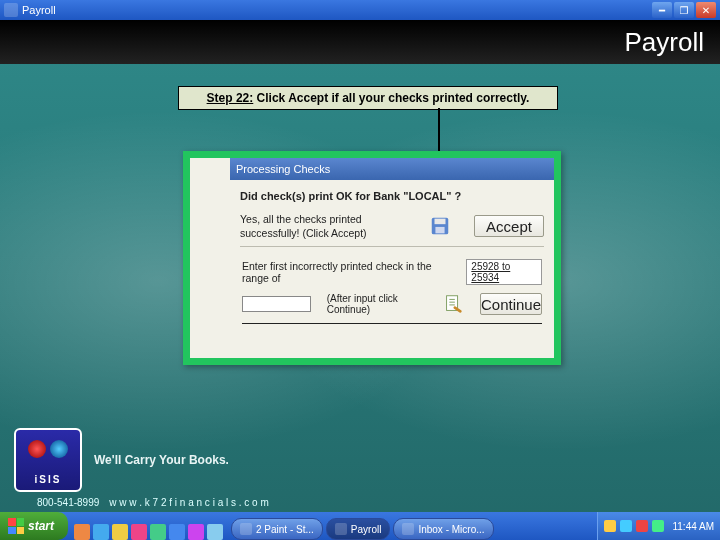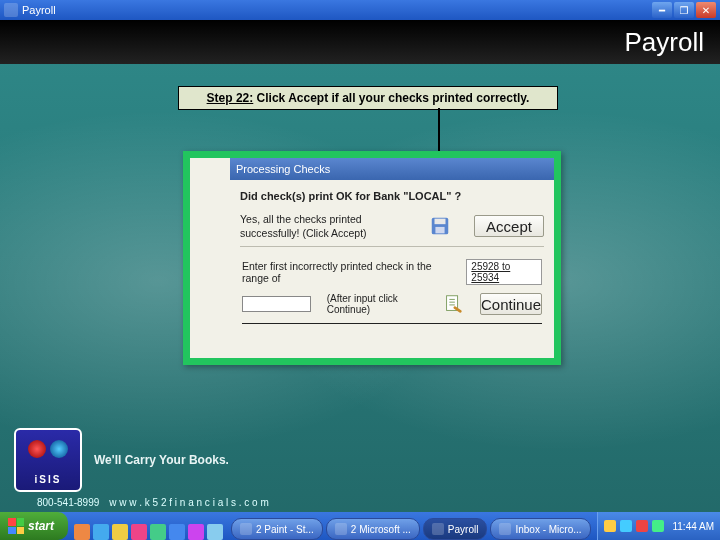--- a/index.html
+++ b/index.html
@@ -194,21 +194,21 @@
 <div class="logo-block">
   <div class="logo-box">
     <div class="ring r1"></div>
       <div class="ring r2"></div>
     <div class="logo-text">iSIS</div>
   </div>
   <div class="tagline">We'll Carry Your Books.</div>
 </div>
 <div class="phone-row">
   <span>800-541-8999</span>
-  <span>w w w . k 5 2 f i n a n c i a l s . c o m</span>
+  <span>w w w . k 7 2 f i n a n c i a l s . c o m</span>
 </div>
 
 <div class="taskbar">
   <div class="start-btn">
     <div class="winlogo">
         <div></div>
         <div></div>
         <div></div>
         <div></div>
       </div>
@@ -222,24 +222,20 @@
     <div class="qi" style="background:#4c8"></div>
     <div class="qi" style="background:#48e"></div>
     <div class="qi" style="background:#c4e"></div>
     <div class="qi" style="background:#8ce"></div>
   </div>
   <div class="tasks">
     <div class="task">
         <div class="ti"></div>
         <span>2 Paint - St...</span>
       </div>
-    <div class="task">
-        <div class="ti"></div>
-        <span>2 Microsoft ...</span>
-      </div>
     <div class="task active">
         <div class="ti"></div>
         <span>Payroll</span>
       </div>
     <div class="task">
         <div class="ti"></div>
         <span>Inbox - Micro...</span>
       </div>
   </div>
   <div class="tray">

